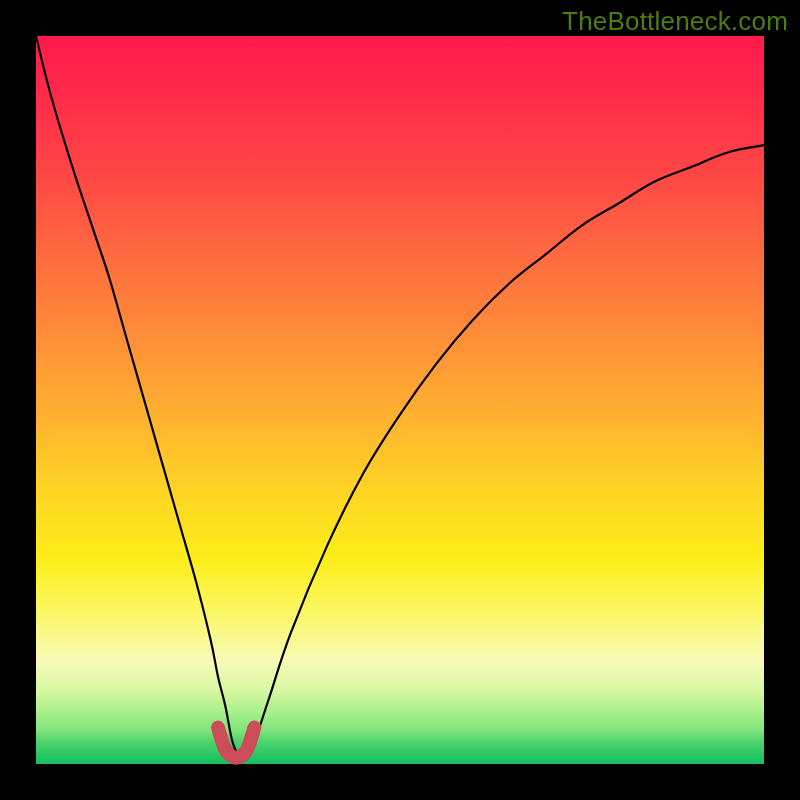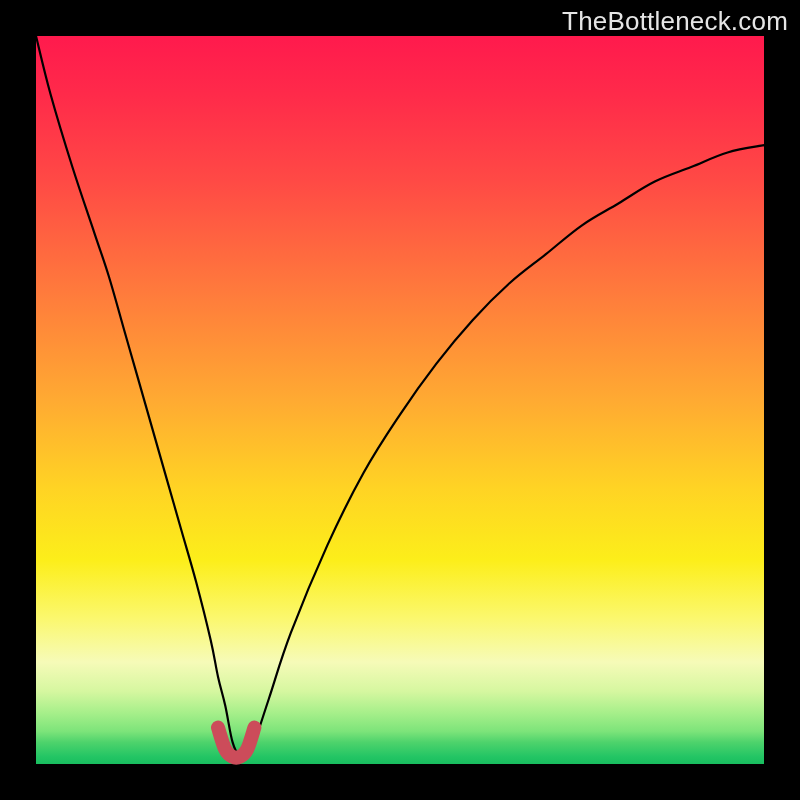--- a/index.html
+++ b/index.html
@@ -42,21 +42,21 @@
       #7de47a 95.5%,
       #4ed36c 97%,
       #23c564 99%,
       #18be5f 100%
     );
   }
   .watermark {
     position: absolute;
     top: 6px;
     right: 12px;
-    color: #e5e5e5;
+    color: #4d7c0f;
     font-size: 26px;
     font-weight: 400;
     letter-spacing: 0.2px;
     user-select: none;
   }
   svg.curve {
     position: absolute;
     left: 0;
     top: 0;
     width: 728px;

